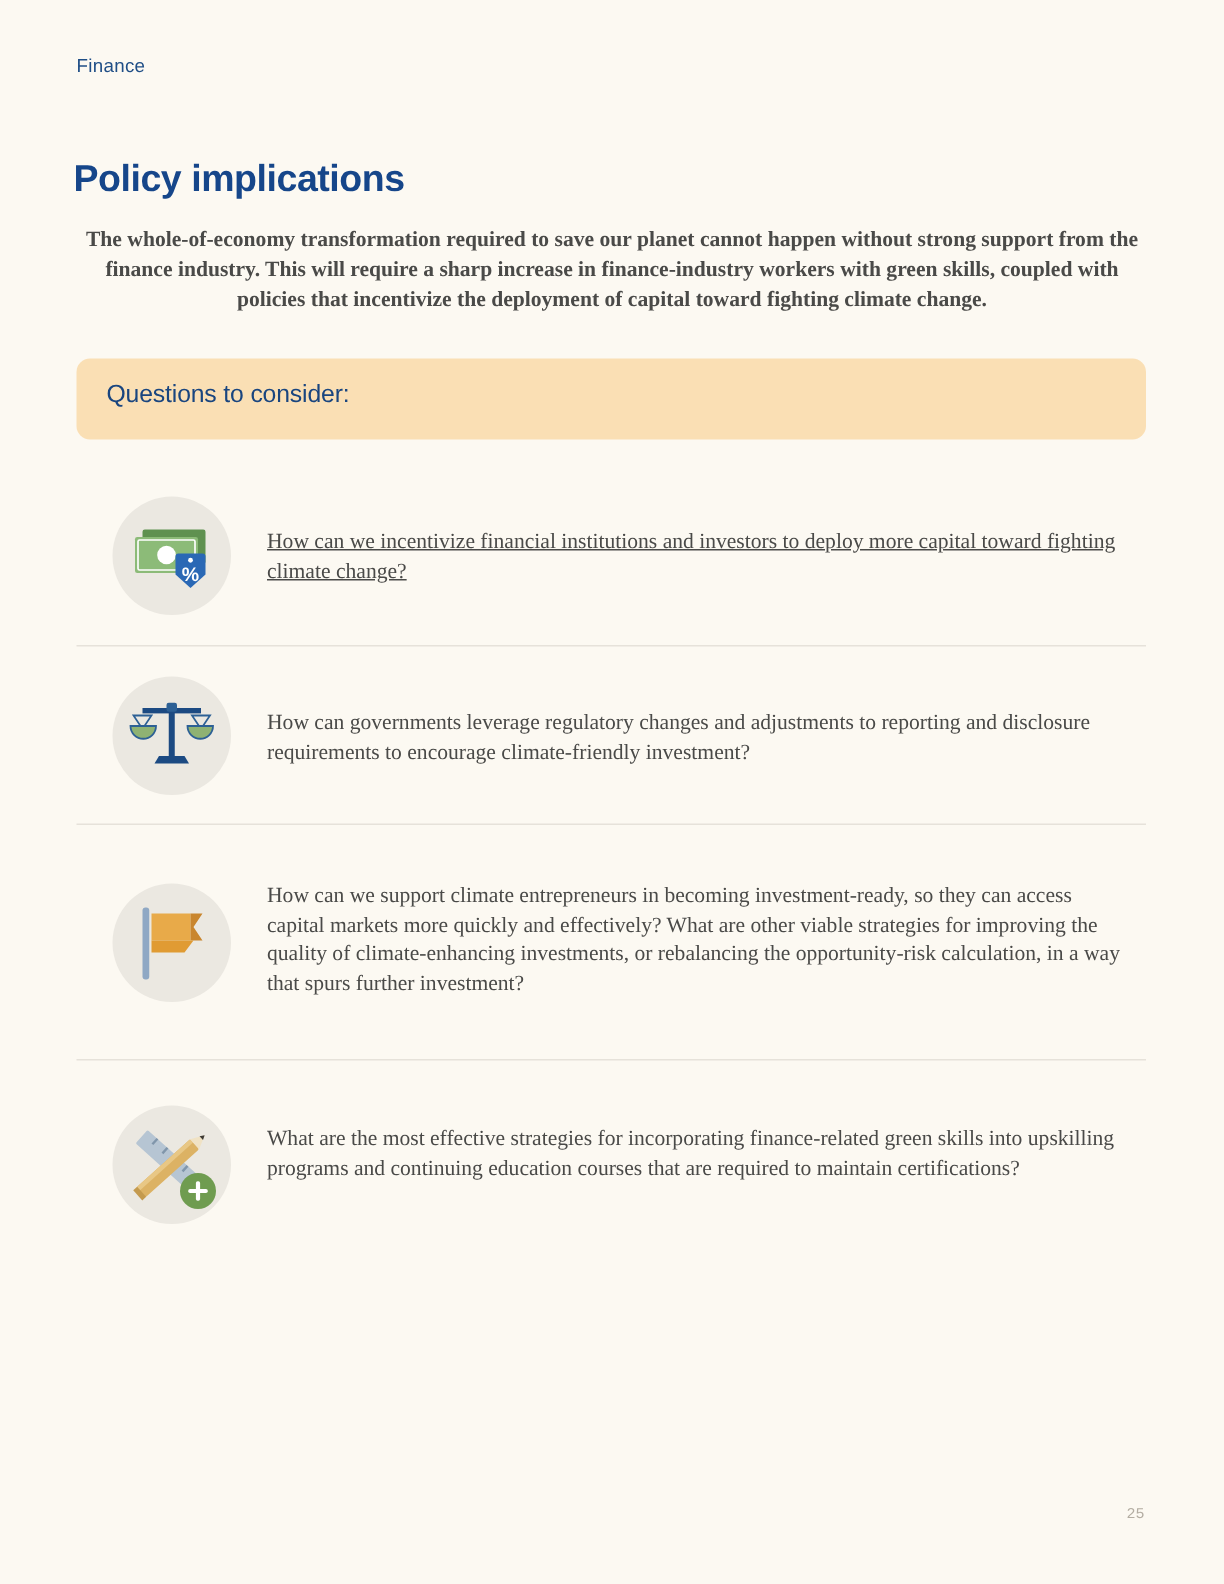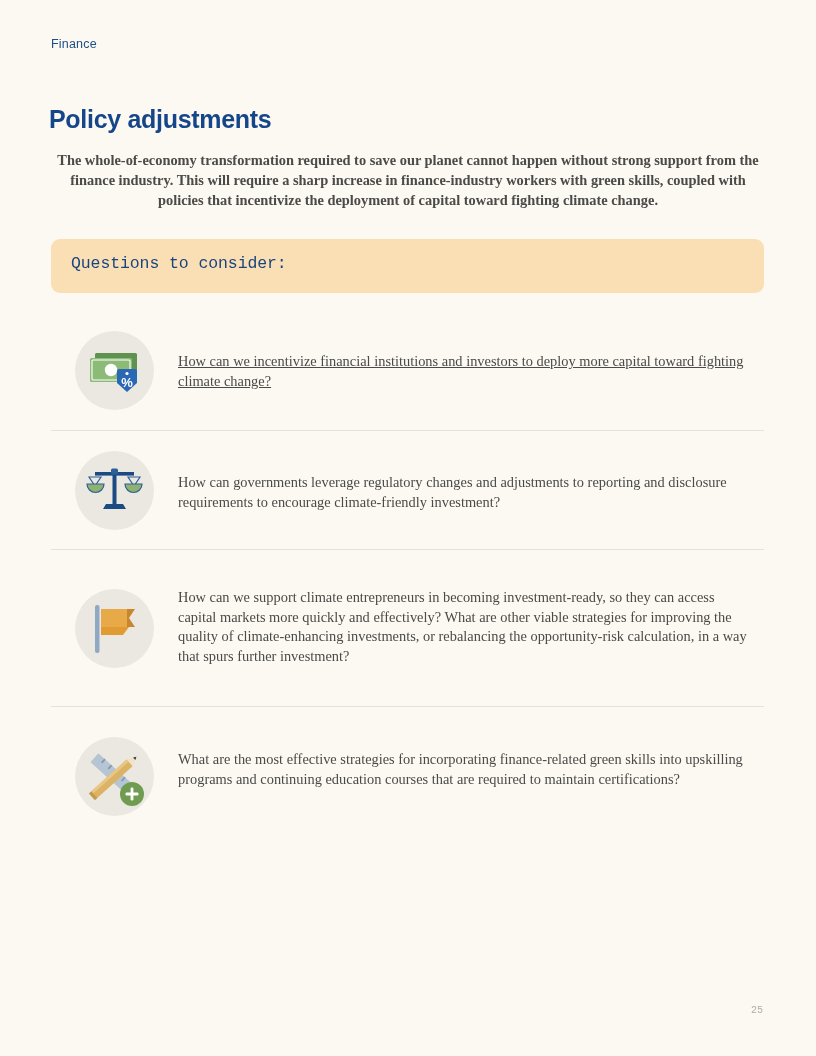--- a/index.html
+++ b/index.html
@@ -56,21 +56,21 @@
     top: 239px;
     width: 713px;
     height: 54px;
     background: #fadfb4;
     border-radius: 9px;
   }
   .callout-label {
     position: absolute;
     left: 20px;
     top: 15px;
-    font-family: Liberation Mono, monospace;
+    font-family: Liberation Sans, sans-serif;
     font-size: 16.5px;
     color: #19457f;
     letter-spacing: -0.1px;
   }
   .qlist {
     position: absolute;
     left: 51px;
     top: 311px;
     width: 713px;
   }
@@ -132,21 +132,21 @@
     color: #b3ada2;
   }
 </style>
 </head>
 <body>
 
 <div class="page">
 
   <div class="eyebrow">Finance</div>
 
-  <h1 class="page-title">Policy adjustments</h1>
+  <h1 class="page-title">Policy implications</h1>
 
   <p class="intro">The whole-of-economy transformation required to save our planet cannot happen without strong support from the finance industry. This will require a sharp increase in finance-industry workers with green skills, coupled with policies that incentivize the deployment of capital toward fighting climate change.</p>
 
   <div class="callout">
     <div class="callout-label">Questions to consider:</div>
   </div>
 
   <div class="qlist">
 
     <div class="qrow r1">

